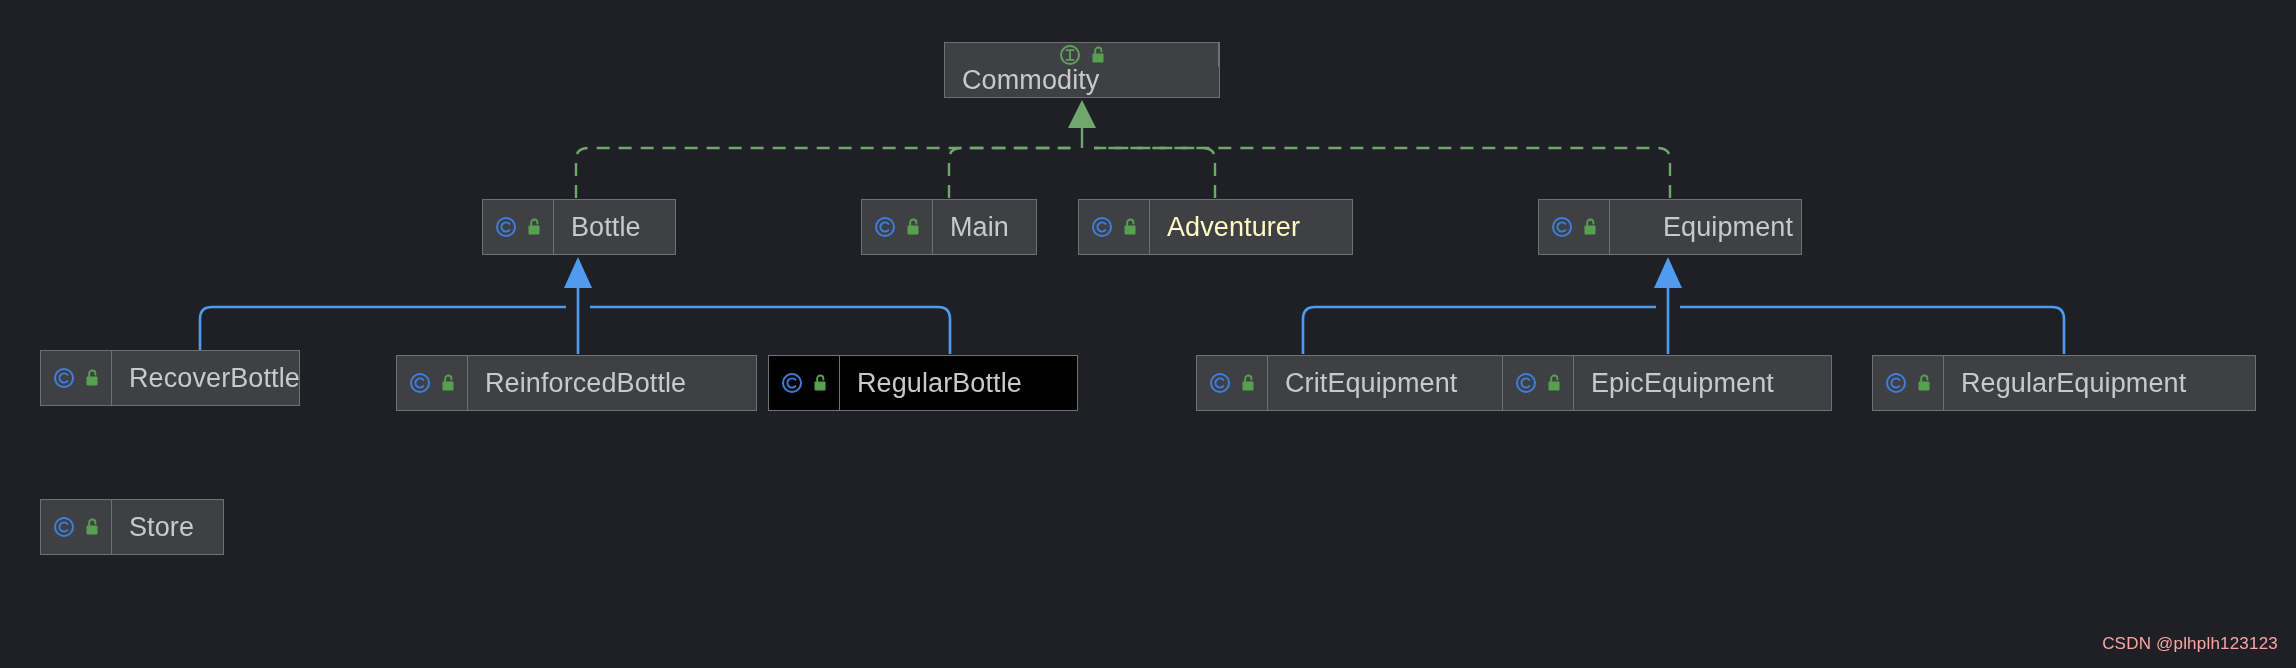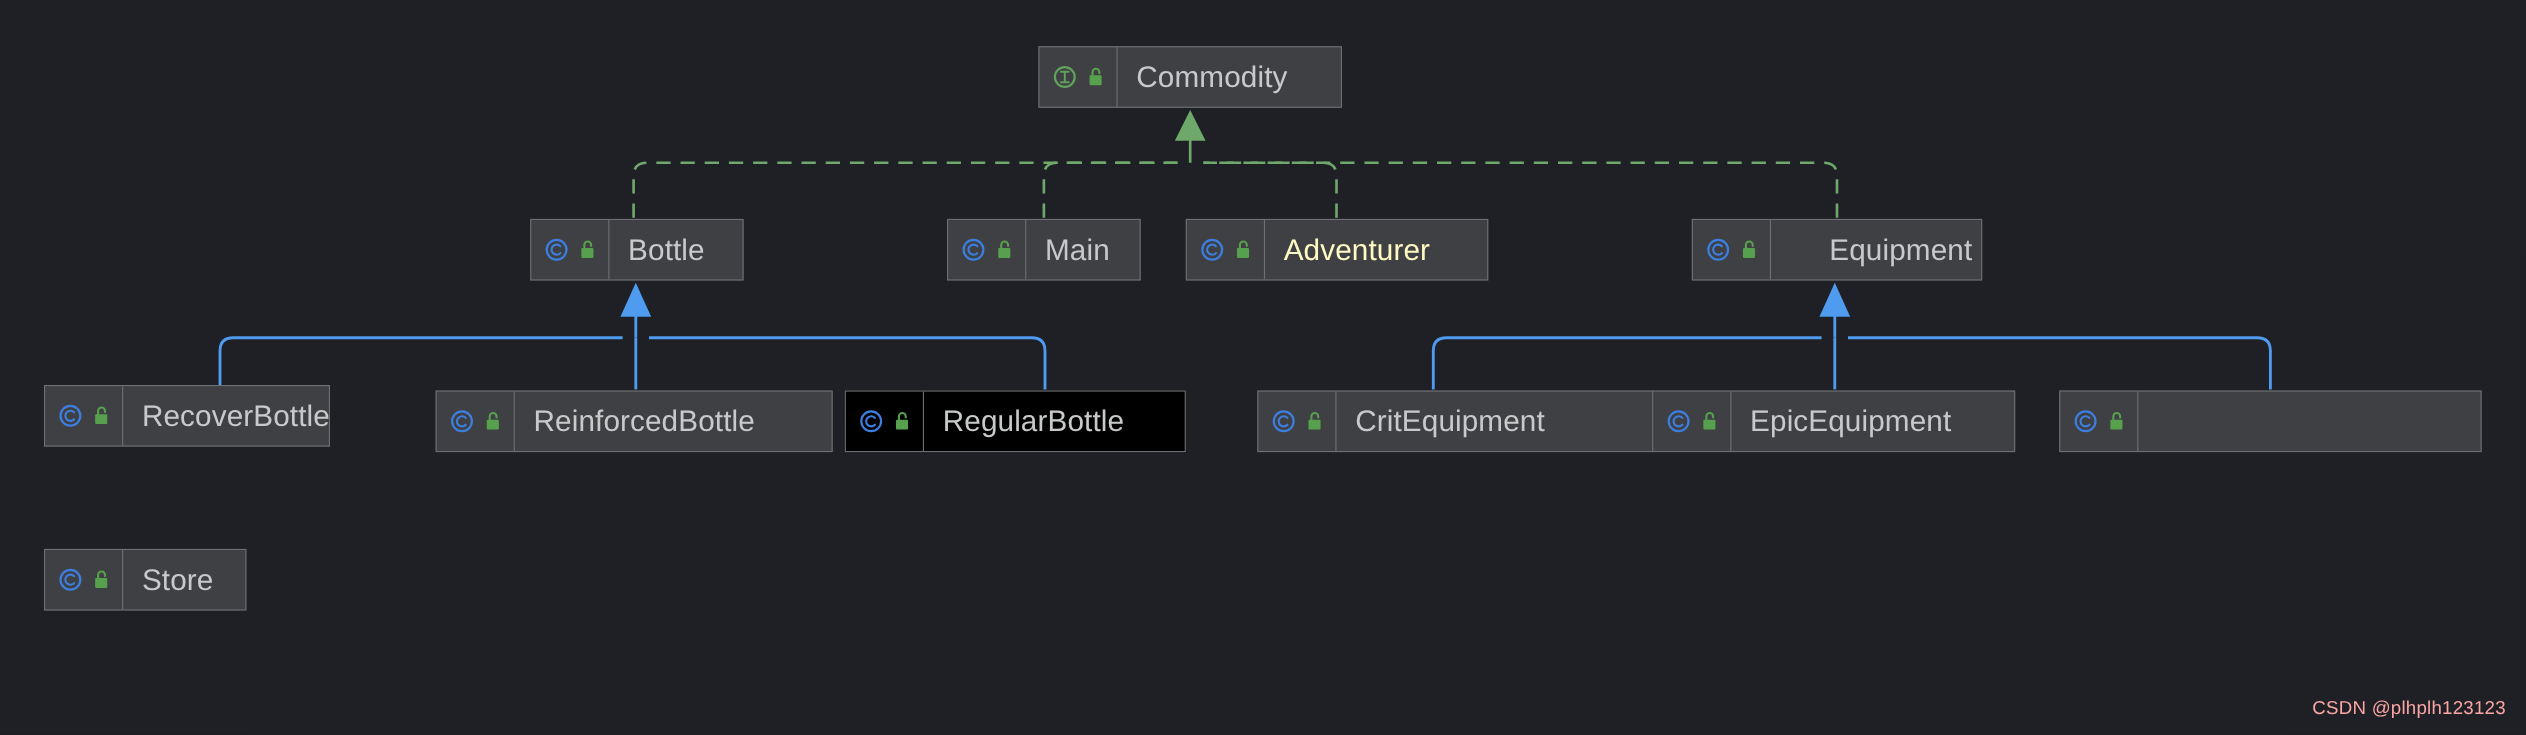--- a/index.html
+++ b/index.html
@@ -121,21 +121,21 @@
 
       <path d="M1303 354 L1303 319 Q1303 307 1315 307 L1656 307" stroke="#4e9bf0" stroke-width="2.6" fill="none"></path>
 
       <path d="M1668 354 L1668 307" stroke="#4e9bf0" stroke-width="2.6" fill="none"></path>
 
       <path d="M2064 354 L2064 319 Q2064 307 2052 307 L1680 307" stroke="#4e9bf0" stroke-width="2.6" fill="none"></path>
     </g>
   </svg>
 
   <div id="node-layer">
-      <div class="uml-node" style="left: 944px; top: 42px; width: 276px; background: rgb(63, 64, 67); border-color: rgb(110, 113, 116);">
+      <div class="uml-node" style="left: 944px; top: 42px; width: 276px; background: rgb(63, 64, 67); border-color: rgb(110, 113, 116); flex-direction: column;">
         <div class="node-gutter" style="border-right-color: rgb(110, 113, 116);">
           <span>
             <svg class="type-icon" width="24" height="24" viewBox="0 0 24 24">
               <circle cx="12" cy="12" r="9" fill="none" stroke="#62a05e" stroke-width="2"></circle>
               <path d="M8.5 7.2 H15.5 M12 7.2 V16.8 M8.5 16.8 H15.5" stroke="#62a05e" stroke-width="1.8" fill="none" stroke-linecap="round"></path>
             </svg>
           </span>
           <span>
             <svg class="lock-icon" width="19" height="20" viewBox="0 0 19 20">
               <rect x="3.5" y="8.5" width="11" height="9" rx="1" fill="#57a14e"></rect>
@@ -257,21 +257,21 @@
           </span>
           <span>
             <svg class="lock-icon" width="19" height="20" viewBox="0 0 19 20">
               <rect x="3.5" y="8.5" width="11" height="9" rx="1" fill="#57a14e"></rect>
               <path d="M6.2 8.5 V5.6 A3.1 3.1 0 0 1 12.4 5.6 V6.6" fill="none" stroke="#57a14e" stroke-width="1.9" stroke-linecap="round"></path>
             </svg>
           </span>
         </div>
         <div class="node-label" style="color: rgb(200, 201, 202);">RegularBottle</div>
       </div>
-      <div class="uml-node" style="left: 1143px; top: 355px; width: 360px; background: rgb(63, 64, 67); border-color: rgb(110, 113, 116);">
+      <div class="uml-node" style="left: 1196px; top: 355px; width: 360px; background: rgb(63, 64, 67); border-color: rgb(110, 113, 116);">
         <div class="node-gutter" style="border-right-color: rgb(110, 113, 116);">
           <span>
             <svg class="type-icon" width="24" height="24" viewBox="0 0 24 24">
               <circle cx="12" cy="12" r="9" fill="none" stroke="#3d7fe0" stroke-width="2"></circle>
               <path d="M15.4 8.9 A4.6 4.6 0 1 0 15.4 15.1" fill="none" stroke="#3d7fe0" stroke-width="1.9" stroke-linecap="round"></path>
             </svg>
           </span>
           <span>
             <svg class="lock-icon" width="19" height="20" viewBox="0 0 19 20">
               <rect x="3.5" y="8.5" width="11" height="9" rx="1" fill="#57a14e"></rect>
@@ -306,20 +306,21 @@
               <path d="M15.4 8.9 A4.6 4.6 0 1 0 15.4 15.1" fill="none" stroke="#3d7fe0" stroke-width="1.9" stroke-linecap="round"></path>
             </svg>
           </span>
           <span>
             <svg class="lock-icon" width="19" height="20" viewBox="0 0 19 20">
               <rect x="3.5" y="8.5" width="11" height="9" rx="1" fill="#57a14e"></rect>
               <path d="M6.2 8.5 V5.6 A3.1 3.1 0 0 1 12.4 5.6 V6.6" fill="none" stroke="#57a14e" stroke-width="1.9" stroke-linecap="round"></path>
             </svg>
           </span>
         </div>
+        <div class="node-label" style="color: rgb(200, 201, 202);">RegularEquipment</div>
       </div>
       <div class="uml-node" style="left: 40px; top: 499px; width: 184px; background: rgb(63, 64, 67); border-color: rgb(110, 113, 116);">
         <div class="node-gutter" style="border-right-color: rgb(110, 113, 116);">
           <span>
             <svg class="type-icon" width="24" height="24" viewBox="0 0 24 24">
               <circle cx="12" cy="12" r="9" fill="none" stroke="#3d7fe0" stroke-width="2"></circle>
               <path d="M15.4 8.9 A4.6 4.6 0 1 0 15.4 15.1" fill="none" stroke="#3d7fe0" stroke-width="1.9" stroke-linecap="round"></path>
             </svg>
           </span>
           <span>

